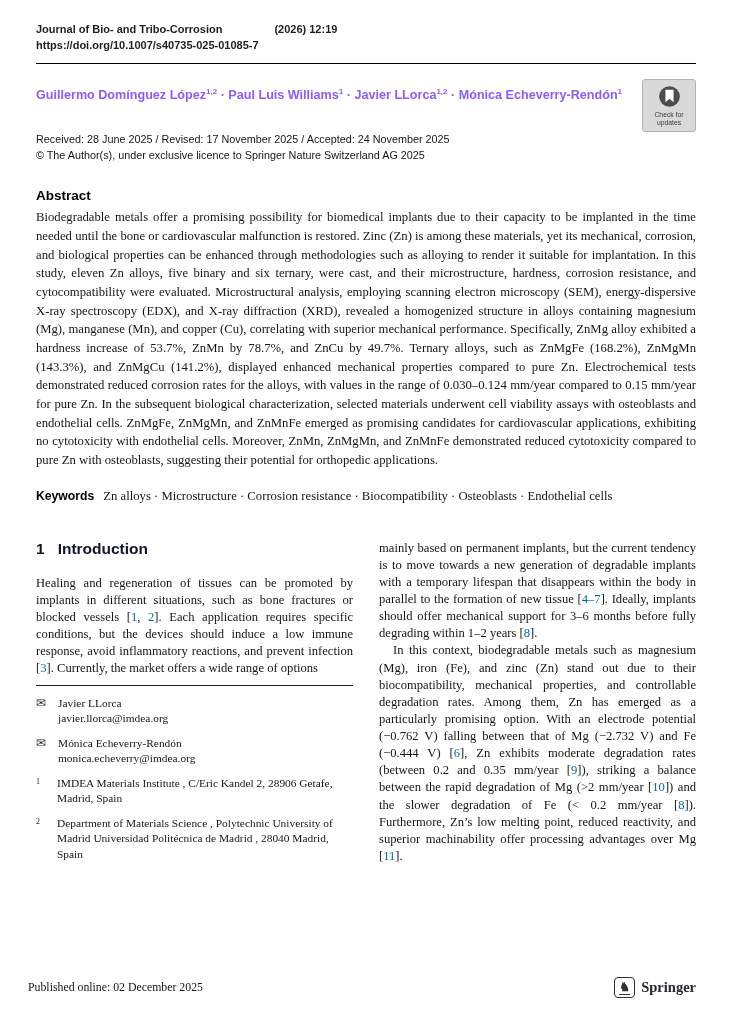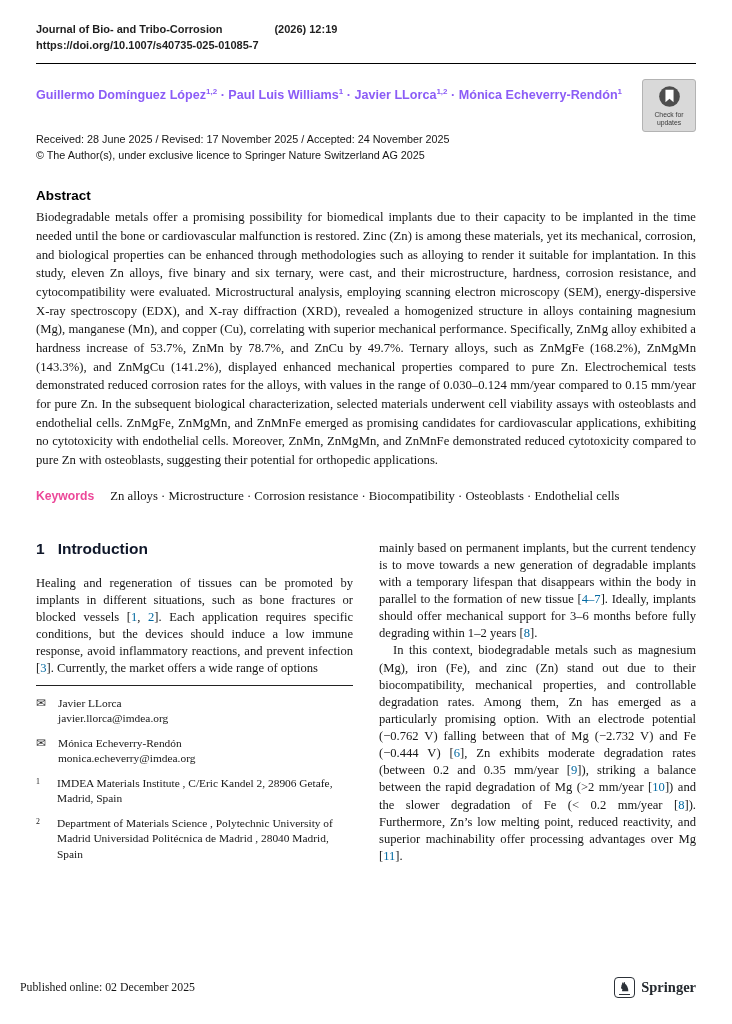--- a/index.html
+++ b/index.html
@@ -32,41 +32,41 @@
   
   .meta{font-family:"Liberation Sans","DejaVu Sans",sans-serif;font-size:10.8px;
     color:#161616;line-height:1.5;margin-top:29px;}
   
   .abs-h{font-family:"Liberation Sans","DejaVu Sans",sans-serif;font-weight:700;
     font-size:13.5px;color:#000;margin-top:25px;}
   .abs-p{font-size:12.7px;line-height:1.47;text-align:justify;margin-top:5px;color:#151515;}
   
   .kw{font-size:12.7px;margin-top:19px;color:#151515;}
   .kw-label{font-family:"Liberation Sans","DejaVu Sans",sans-serif;font-weight:700;
-    font-size:12.2px;margin-right:16px;color:#ec4899;}
+    font-size:12.2px;margin-right:9px;color:#000000;}
   
   .columns{display:flex;gap:26px;margin-top:36px;height:322px;}
   .col{width:317px;display:flex;flex-direction:column;}
   .sec-h{font-family:"Liberation Sans","DejaVu Sans",sans-serif;font-weight:700;
     font-size:15.5px;color:#0f172a;margin:0 0 17px 0;}
   .sec-num{margin-right:13px;}
   p.body{font-size:12.6px;line-height:1.36;text-align:justify;margin:0;color:#151515;}
   p.indent{text-indent:14px;}
   .cite{color:#0369a1;cursor:pointer;}
   
   .fnblock{margin-top:auto;}
   .fn-rule{border:none;border-top:1.1px solid #222;margin:0 0 10px 0;}
   .email-entry{display:flex;gap:8px;font-size:11.4px;line-height:1.33;margin-bottom:9px;color:#151515;}
   .mail-icon{font-size:12px;line-height:1.2;color:#333;flex:0 0 14px;}
   .email-addr{cursor:pointer;}
   .affil{display:flex;gap:11px;font-size:11.4px;line-height:1.33;margin-top:10px;color:#151515;}
   .affil-num{font-size:7.8px;flex:0 0 10px;text-align:left;padding-top:1px;}
   .affil-text{flex:1;}
   
-  .bottom-row{position:absolute;left:20px;right:36px;bottom:26px;
+  .bottom-row{position:absolute;left:28px;right:36px;bottom:26px;
     display:flex;justify-content:space-between;align-items:center;}
   .published{font-size:11.8px;color:#151515;}
   .springer{display:flex;align-items:center;gap:6px;
     font-family:"Liberation Serif",serif;font-weight:700;font-size:14.5px;color:#24292e;}
   .s-mark{width:19px;height:19px;border:1.3px solid #2c3138;border-radius:4px;
     display:flex;align-items:center;justify-content:center;flex-direction:column;}
   .s-mark .knight{font-size:12px;line-height:1;color:#2c3138;}
   .s-mark .s-underline{width:11px;border-top:1.5px solid #2c3138;margin-top:1px;}
 </style>
 </head>

